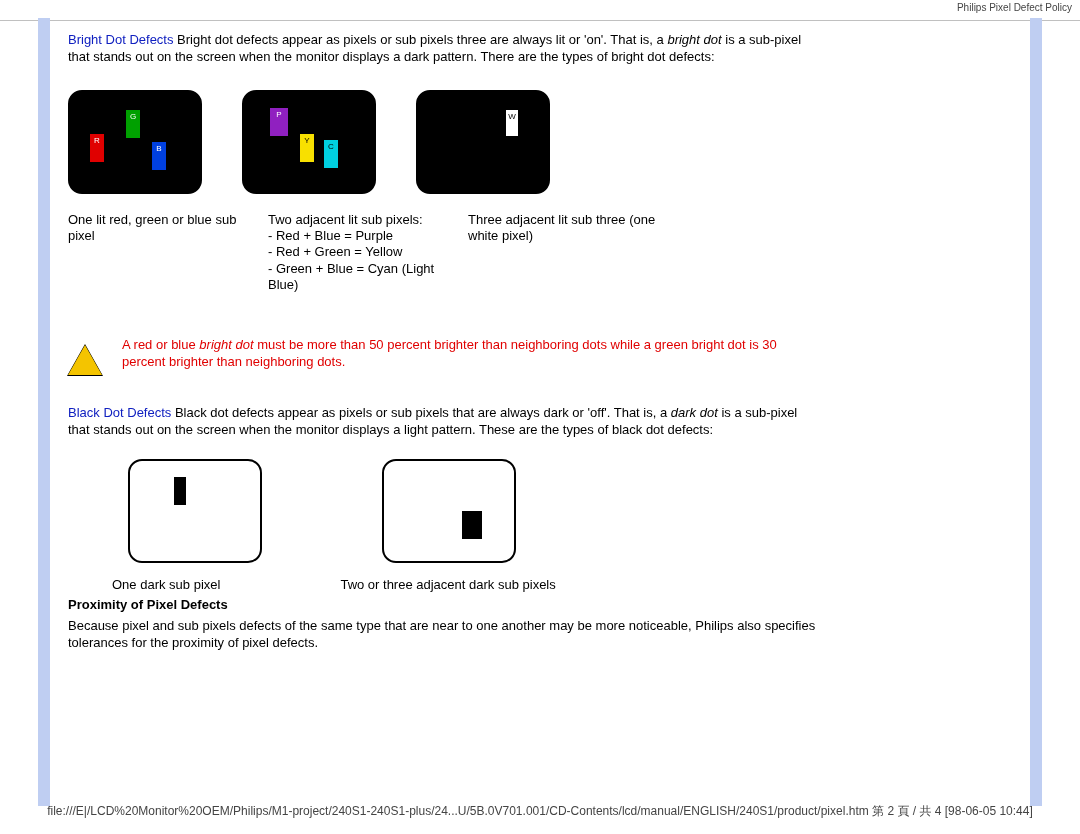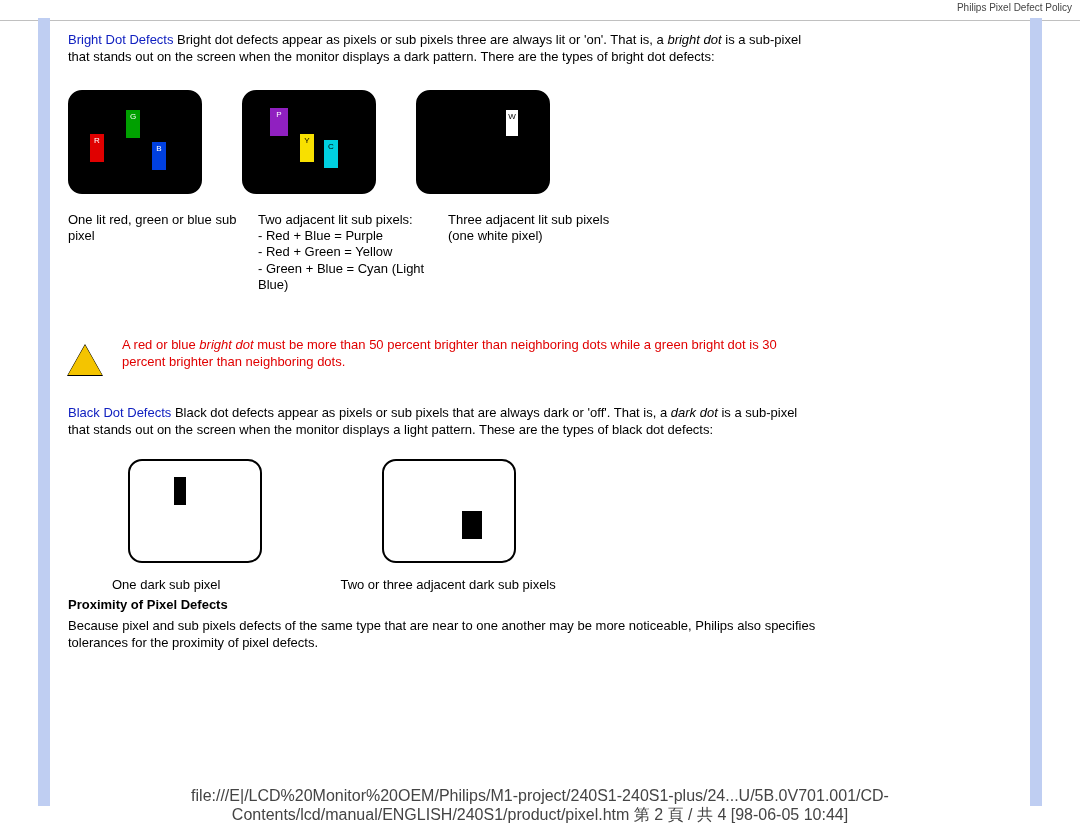--- a/index.html
+++ b/index.html
@@ -42,25 +42,25 @@
     padding: 10px 200px 10px 200px;
     overflow: hidden;
     box-sizing: border-box;
   }
   .content p { margin: 4px 0; line-height: 1.3; }
   .blue-lead { color: #1020c0; }
   .red-note  { color: #e00000; }
   .section-title { font-weight: bold; margin-top: 22px; }
   .footer {
     position: absolute;
-    bottom: 8px;
+    bottom: 14px;
     left: 0;
     width: 100%;
     text-align: center;
-    font-size: 16px;
+    font-size: 12px;
     color: #444;
   }
 
   
   .panel-row {
     display: flex;
     gap: 40px;
     margin: 24px 0 8px 0;
     align-items: flex-start;
   }
@@ -89,21 +89,21 @@
   .pix.red    { background: #e00000; left: 20px; top: 42px; }
   .pix.green  { background: #00a000; left: 56px; top: 18px; }
   .pix.blue   { background: #0040e0; left: 82px; top: 50px; }
   .pix.purple { background: #9020c0; left: 26px; top: 16px; width: 18px; }
   .pix.yellow { background: #f8e000; left: 56px; top: 42px; color:#000;}
   .pix.cyan   { background: #00d0e0; left: 80px; top: 48px; color:#000;}
   .pix.white  { background: #fff; color:#000; left: 88px; top: 18px; width: 12px; height: 26px; }
   .pix.dark1  { background: #000; left: 44px; top: 16px; width: 12px; height: 28px; }
   .pix.dark2a { background: #000; left: 78px; top: 50px; width: 20px; height: 28px; }
 
-  .caption-row { display: flex; margin-top: 18px; }
+  .caption-row { display: flex; gap: 10px; margin-top: 18px; }
   .cap { width: 190px; font-size: 13px; line-height: 1.25; }
 
   .warn-row { display: flex; align-items: flex-end; gap: 20px; margin: 40px 0 30px 0; }
   .warn-icon {
     width: 34px; height: 30px; position: relative; flex-shrink:0;
   }
   .warn-icon .tri {
     width: 0; height: 0;
     border-left: 17px solid transparent;
     border-right: 17px solid transparent;
@@ -157,21 +157,21 @@
     </div>
 
     <div class="caption-row">
       <div class="cap">One lit red, green or blue sub pixel</div>
       <div class="cap">
         <span>Two adjacent lit sub pixels:</span><br>
         <span>- Red + Blue = Purple</span><br>
         <span>- Red + Green = Yellow</span><br>
         <span>- Green + Blue = Cyan (Light Blue)</span>
       </div>
-      <div class="cap">Three adjacent lit sub pixels (one white pixel)</div>
+      <div class="cap">Three adjacent lit sub three (one white pixel)</div>
     </div>
 
     <div class="warn-row">
       <div class="warn-icon">
         <div class="tri2"></div>
           <div class="tri"></div>
       </div>
       <p class="red-note">
         <span>A red or blue </span><i>bright dot</i><span> must be more than 50 percent brighter than neighboring dots while a green bright dot is 30 percent brighter than neighboring dots.</span>
       </p>

